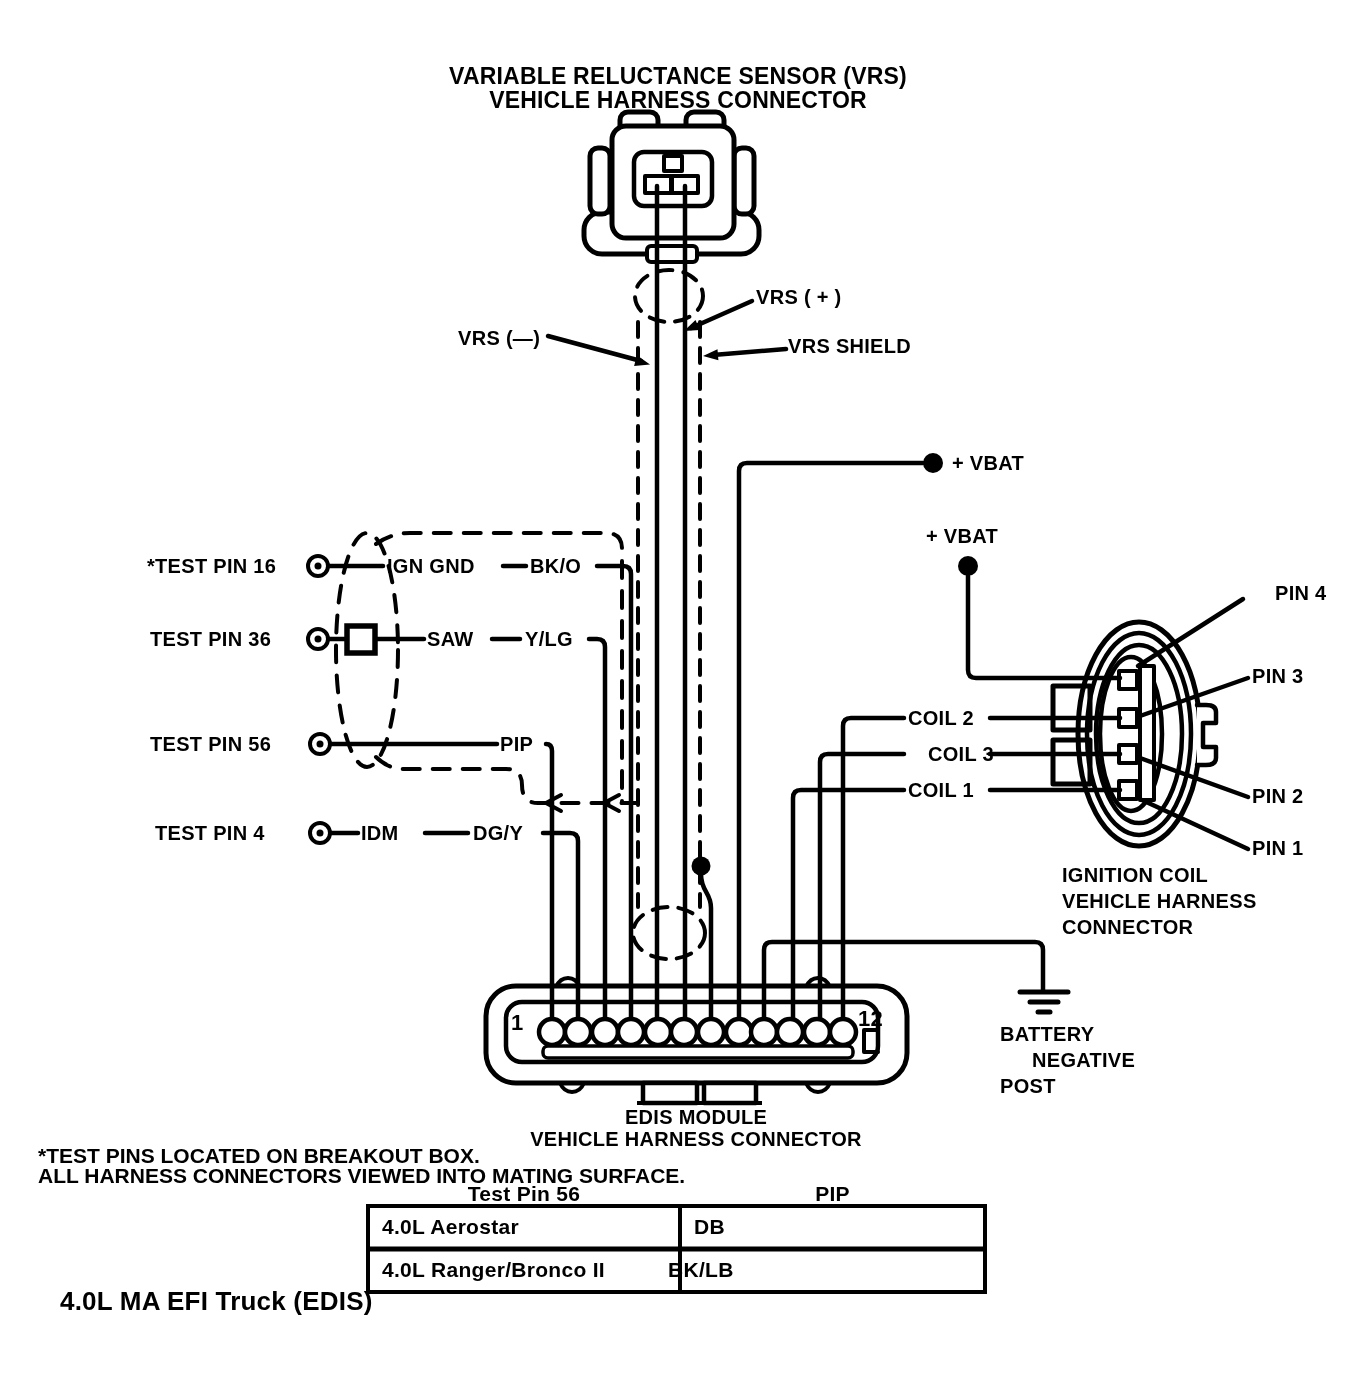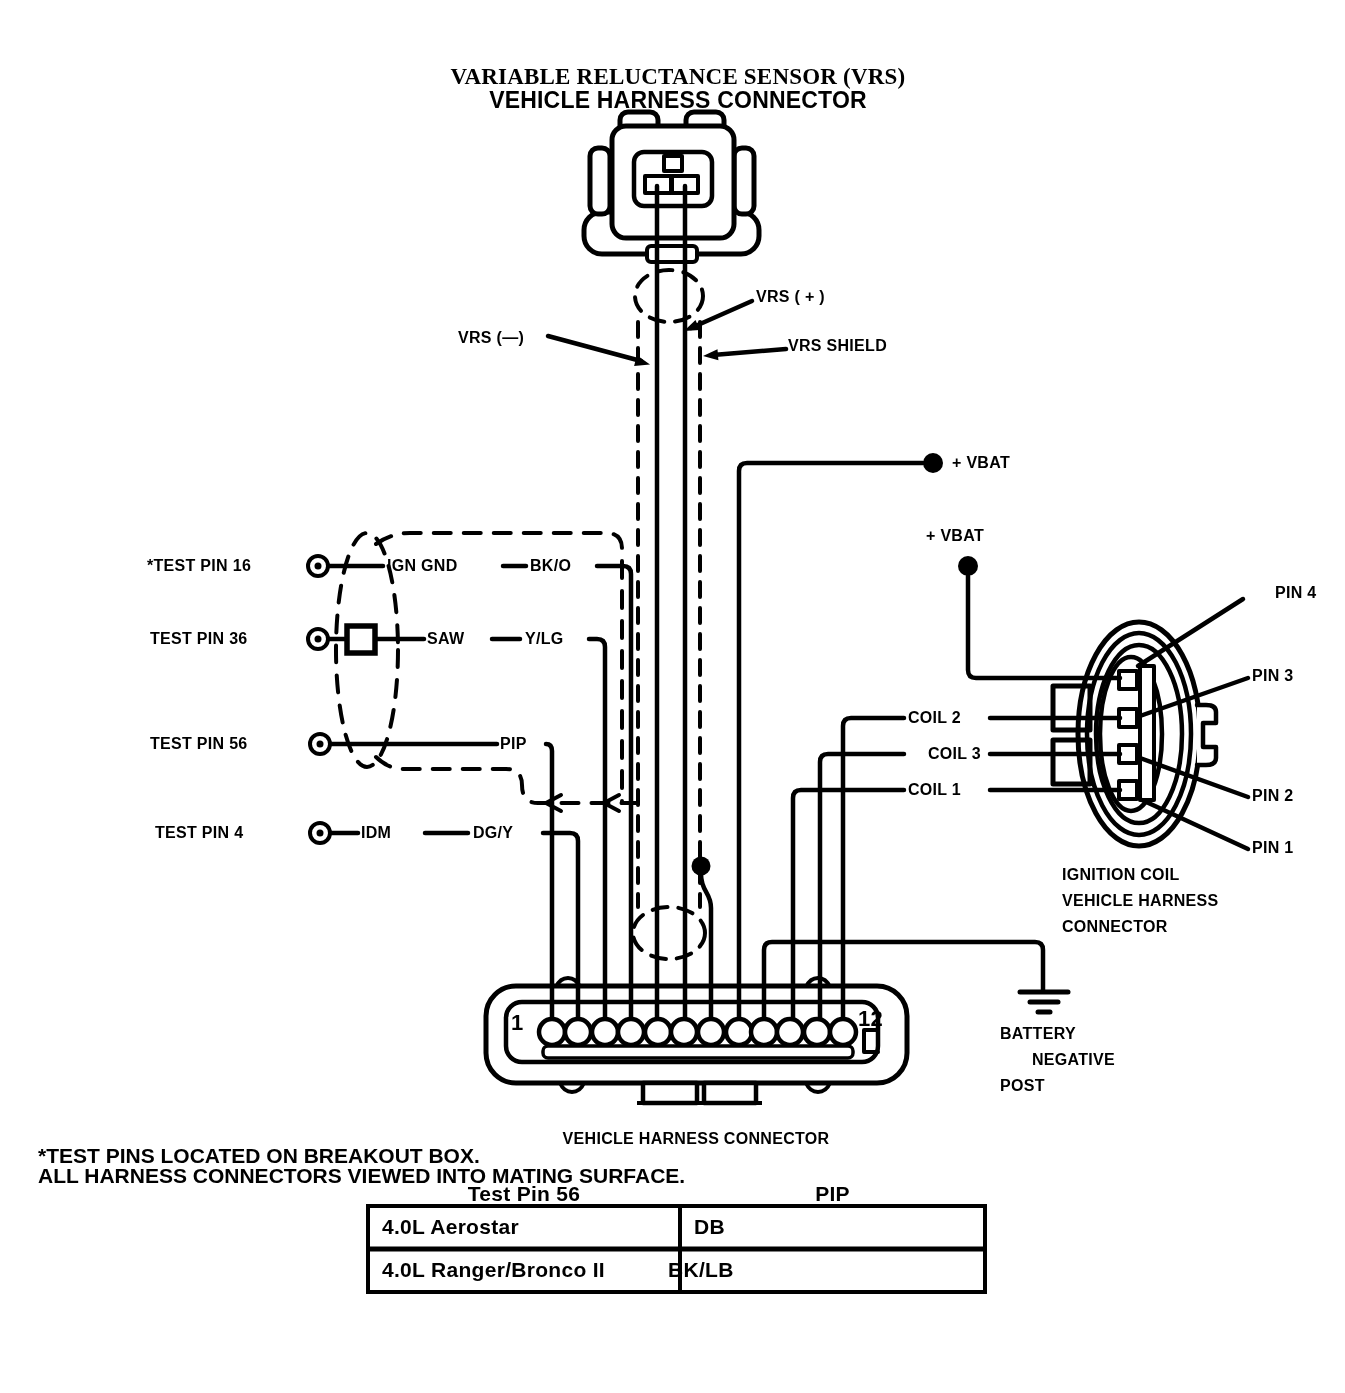--- a/index.html
+++ b/index.html
@@ -3,21 +3,21 @@
 <meta charset="utf-8">
 <style>
   html,body{margin:0;padding:0;background:#fff;}
   #stage{
     position:relative;width:1345px;height:1393px;background:#ffffff;
     font-family:"Liberation Sans",sans-serif;color:#000;overflow:hidden;
   }
   #stage svg{position:absolute;left:0;top:0;}
   .lbl{
     position:absolute;font-family:"Liberation Sans",sans-serif;font-weight:bold;
-    font-size:16px;line-height:26px;white-space:nowrap;color:#000;letter-spacing:.3px;
+    font-size:20px;line-height:26px;white-space:nowrap;color:#000;letter-spacing:.3px;
   }
   .ctr{text-align:center;}
   .title{font-size:23px;line-height:25px;letter-spacing:.2px;}
   .note{font-size:21px;line-height:20px;letter-spacing:0;}
   .num{font-size:22px;}
   .cap{font-size:26px;line-height:30px;letter-spacing:.2px;}
   .cell{font-size:21px;line-height:24px;}
 </style>
 </head>
 <body>
@@ -176,21 +176,21 @@
     <polygon points="703,356 717.5,349.3 718.4,360.3"></polygon>
   </g>
 
   <g stroke="#000" fill="none">
     <rect x="368" y="1206" width="617" height="86" stroke-width="4"></rect>
     <line x1="368" y1="1249" x2="985" y2="1249" stroke-width="5"></line>
     <line x1="680" y1="1206" x2="680" y2="1292" stroke-width="4"></line>
   </g>
 </svg>
 
-<div class="lbl title ctr" style="left:378px;top:64px;width:600px;font-family:Liberation Serif, serif;">VARIABLE RELUCTANCE SENSOR (VRS)</div>
+<div class="lbl title ctr" style="left:378px;top:64px;width:600px;">VARIABLE RELUCTANCE SENSOR (VRS)</div>
 <div class="lbl title ctr" style="left:378px;top:88px;width:600px;">VEHICLE HARNESS CONNECTOR</div>
 
 <div class="lbl" style="left:458px;top:319px;margin-top:6px;">VRS (—)</div>
 <div class="lbl" style="left:756px;top:284px;">VRS ( + )</div>
 <div class="lbl" style="left:788px;top:333px;">VRS SHIELD</div>
 
 <div class="lbl" style="left:952px;top:450px;">+ VBAT</div>
 <div class="lbl" style="left:926px;top:523px;">+ VBAT</div>
 
 <div class="lbl" style="left:147px;top:553px;">*TEST PIN 16</div>
@@ -221,27 +221,29 @@
 <div class="lbl" style="left:1062px;top:888px;">VEHICLE HARNESS</div>
 <div class="lbl" style="left:1062px;top:914px;">CONNECTOR</div>
 
 <div class="lbl num" style="left:511px;top:1010px;">1</div>
 <div class="lbl num" style="left:858px;top:1006px;">12</div>
 
 <div class="lbl" style="left:1000px;top:1021px;">BATTERY</div>
 <div class="lbl" style="left:1000px;top:1047px;margin-left:32px;">NEGATIVE</div>
 <div class="lbl" style="left:1000px;top:1073px;">POST</div>
 
+<div class="lbl ctr" style="left:486px;top:1104px;width:420px;">EDIS MODULE</div>
 <div class="lbl ctr" style="left:486px;top:1126px;width:420px;">VEHICLE HARNESS CONNECTOR</div>
 
 <div class="lbl note" style="left:38px;top:1146px;">*TEST PINS LOCATED ON BREAKOUT BOX.</div>
 <div class="lbl note" style="left:38px;top:1166px;">ALL HARNESS CONNECTORS VIEWED INTO MATING SURFACE.</div>
 
 <div class="lbl cell ctr" style="left:368px;top:1182px;width:312px;">Test Pin 56</div>
 <div class="lbl cell ctr" style="left:680px;top:1182px;width:305px;">PIP</div>
 
 <div class="lbl cell" style="left:382px;top:1215px;">4.0L Aerostar</div>
 <div class="lbl cell" style="left:694px;top:1215px;">DB</div>
 <div class="lbl cell" style="left:382px;top:1258px;">4.0L Ranger/Bronco II</div>
 <div class="lbl cell" style="left:668px;top:1258px;">BK/LB</div>
 
+<div class="lbl cap" style="left:60px;top:1286px;">4.0L MA EFI Truck (EDIS)</div>
 
 </div>
 
 </body></html>

